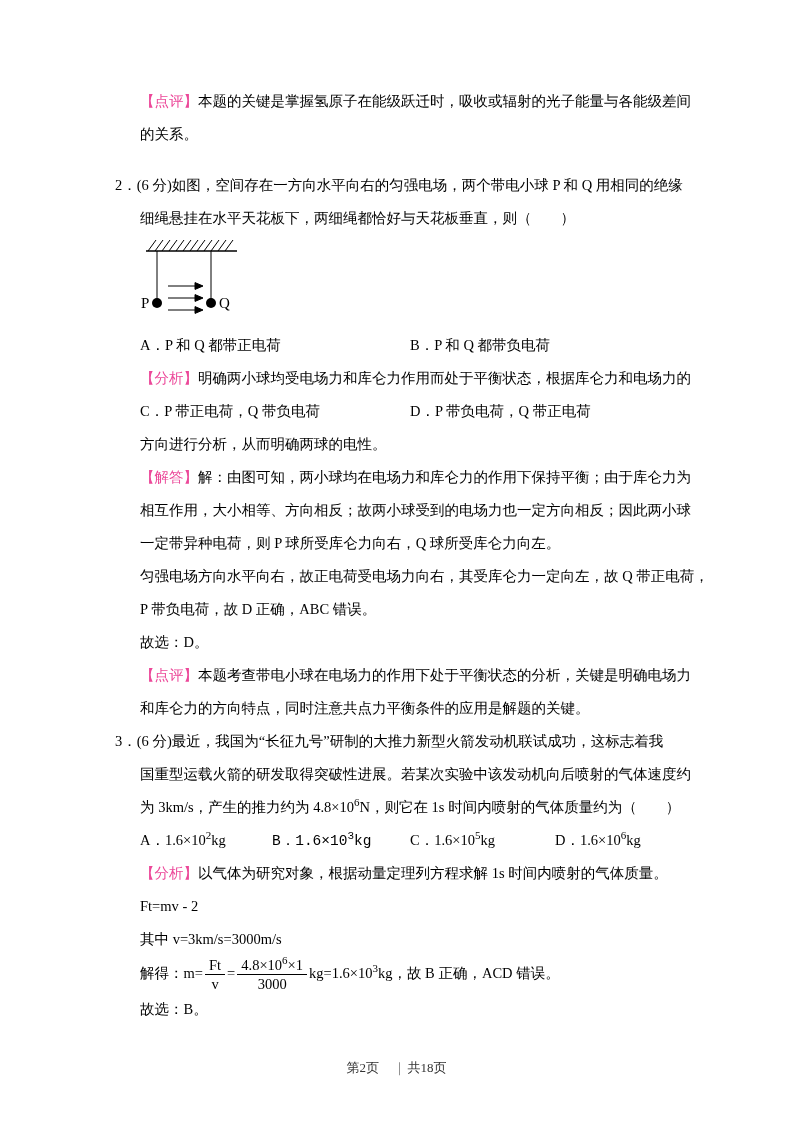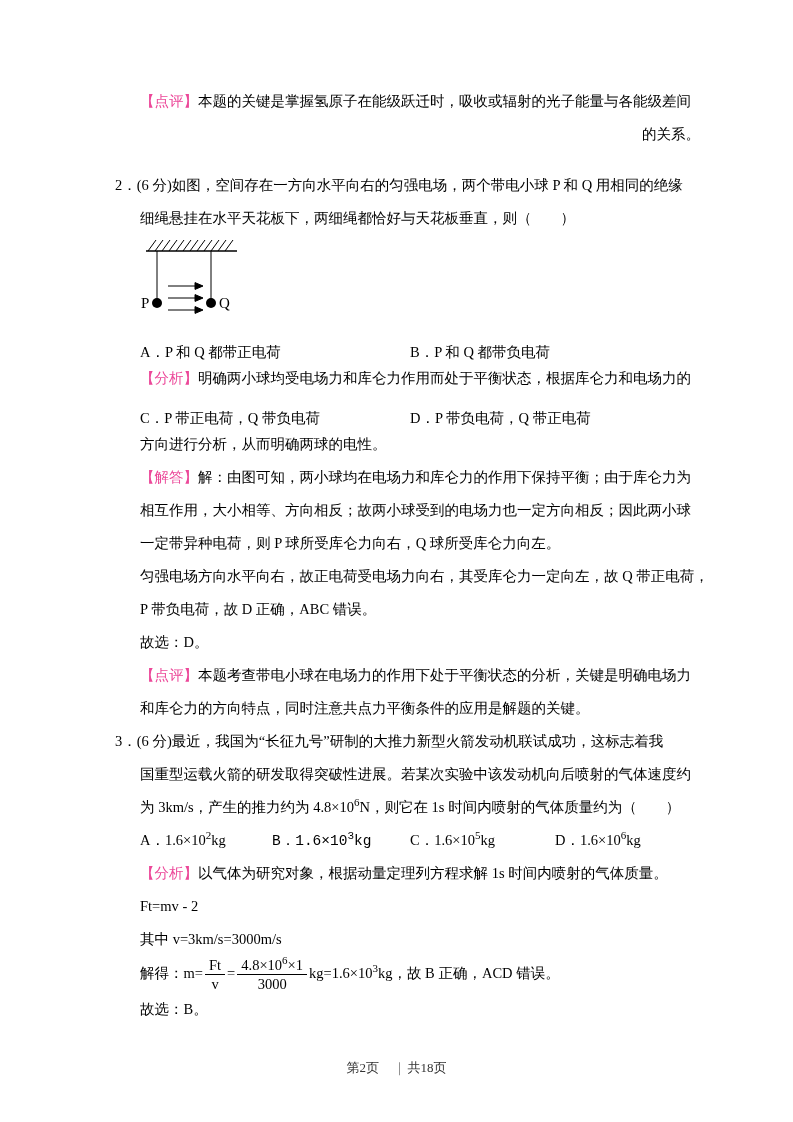--- a/index.html
+++ b/index.html
@@ -13,25 +13,25 @@
   }
   .content {
     position:absolute;
     left:140px;
     top:85px;
     width:560px;
     font-size:14.5px;
   }
   .line { line-height:33px; height:33px; white-space:nowrap; }
   .outdent { margin-left:-25px; }
-  .gap-after { margin-bottom:18px;text-align:right; }
+  .gap-after { margin-bottom:18px; }
   .tag { color:#ec4899; }
   sup { font-size:11px; vertical-align:super; line-height:0; }
   .figure-block { height:88px; margin:4px 0 2px 0; }
-  .opt-half { display:inline-block; width:270px;margin-top:7px; }
+  .opt-half { display:inline-block; width:270px; }
   .opt-q3 { display:inline-block; }
   .opt-q3.a { width:132px; }
   .opt-q3.b { width:138px;font-family:Liberation Mono, monospace; }
   .opt-q3.c { width:145px; }
   .frac {
     display:inline-block;
     vertical-align:middle;
     text-align:center;
     line-height:1.25;
     margin:0 2px;

